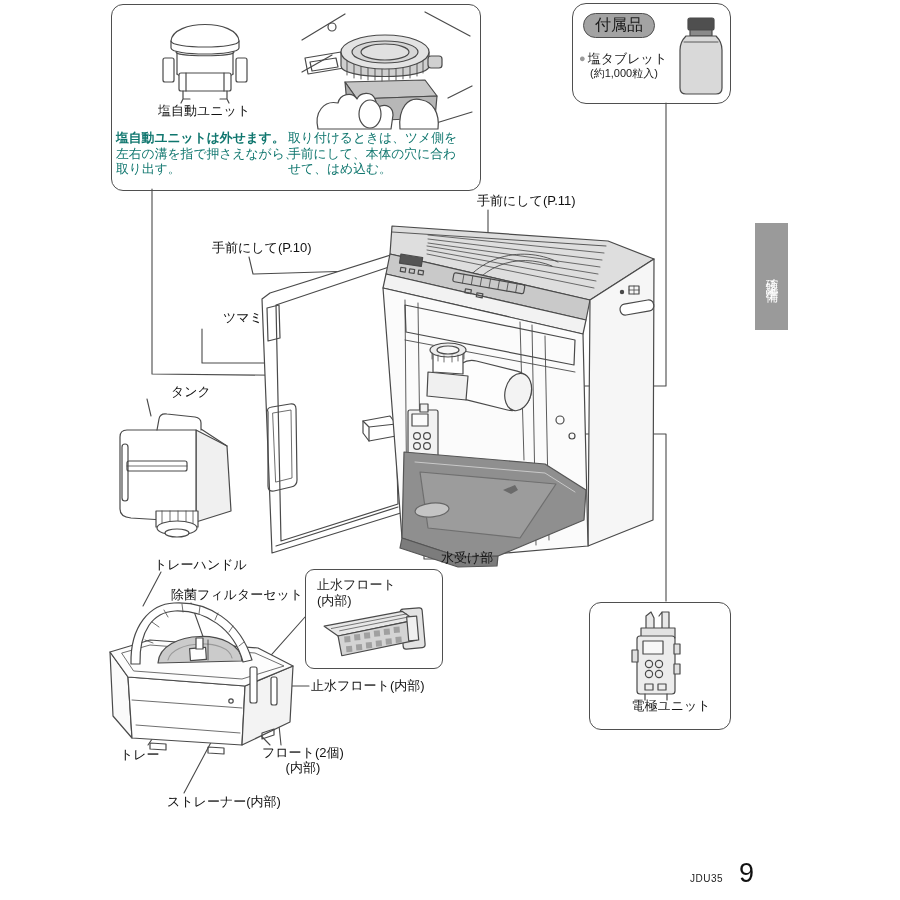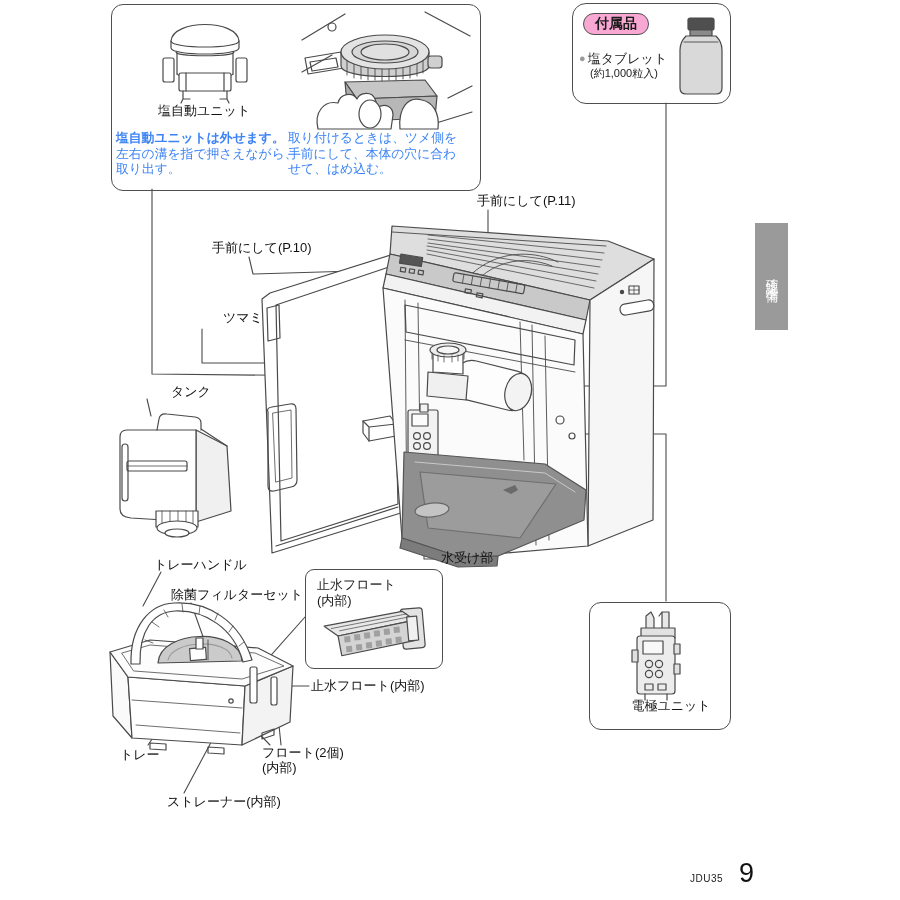--- a/index.html
+++ b/index.html
@@ -5,24 +5,24 @@
   html,body{margin:0;padding:0;background:#ffffff;}
   .page{position:relative;width:900px;height:900px;background:#fff;overflow:hidden;
         font-family:"Liberation Sans","DejaVu Sans",sans-serif;color:#1a1a1a;}
   svg.art{position:absolute;left:0;top:0;width:900px;height:900px;}
   .box{position:absolute;border:1.6px solid #4f4f4f;background:transparent;}
   .box1{left:111px;top:4px;width:368px;height:185px;border-radius:12px;}
   .box-acc{left:572px;top:3px;width:157px;height:99px;border-radius:14px;}
   .box-bk{left:305px;top:569px;width:136px;height:98px;border-radius:9px;}
   .box-el{left:589px;top:602px;width:140px;height:126px;border-radius:12px;}
   .lbl{position:absolute;font-size:13px;line-height:15px;white-space:nowrap;color:#111;}
-  .txtblock{position:absolute;font-size:12.8px;line-height:15.6px;white-space:nowrap;color:#3b82f6;}
+  .txtblock{position:absolute;font-size:12.8px;line-height:15.6px;white-space:nowrap;color:#0f766e;}
   .txtblock .b{font-weight:bold;}
   .pill{position:absolute;left:583px;top:13px;border:1.6px solid #4f4f4f;border-radius:14px;
-        padding:1px 11px;font-size:14px;font-weight:bold;background:#f9a8d4;}
+        padding:1px 11px;font-size:16px;font-weight:normal;background:#a3a3a3;}
   .acc-item{position:absolute;left:579px;top:50px;font-size:13px;text-align:right;}
   .acc-item .dot{color:#9a9a9a;font-size:11px;vertical-align:1px;margin-right:2px;}
   .acc-note{position:absolute;left:590px;top:66px;font-size:11px;}
   .tab{position:absolute;left:755px;top:223px;width:33px;height:107px;background:#9a9a9a;
        color:#fff;writing-mode:vertical-rl;text-orientation:upright;font-size:12.5px;
        letter-spacing:3px;display:flex;align-items:center;justify-content:center;}
   .el-label{position:absolute;left:589px;top:697px;width:164px;text-align:center;font-size:13px;}
   .footer{position:absolute;left:690px;top:858px;display:flex;align-items:baseline;gap:16px;}
   .footer .code{font-size:10px;letter-spacing:0.5px;color:#222;}
   .footer .num{font-size:27px;color:#111;}
@@ -282,21 +282,21 @@
   <div class="lbl" style="left:441px;top:550px;">水受け部</div>
 
   <div class="lbl" style="left:154px;top:557px;">トレーハンドル</div>
   <div class="lbl" style="left:171px;top:587px;">除菌フィルターセット</div>
   <div class="bk-label">
     <div>止水フロート</div>
     <div>(内部)</div>
   </div>
   <div class="lbl" style="left:311px;top:678px;">止水フロート(内部)</div>
   <div class="lbl" style="left:120px;top:747px;">トレー</div>
-  <div class="lbl" style="left:262px;top:745px;">
+  <div class="lbl" style="left:262px;top:745px;text-align:center;">
     <div>フロート(2個)</div>
     <div>(内部)</div>
   </div>
   <div class="lbl" style="left:167px;top:794px;">ストレーナー(内部)</div>
 
   <div class="el-label">電極ユニット</div>
 
   <div class="footer">
     <span class="code">JDU35</span>
     <span class="num">9</span>

